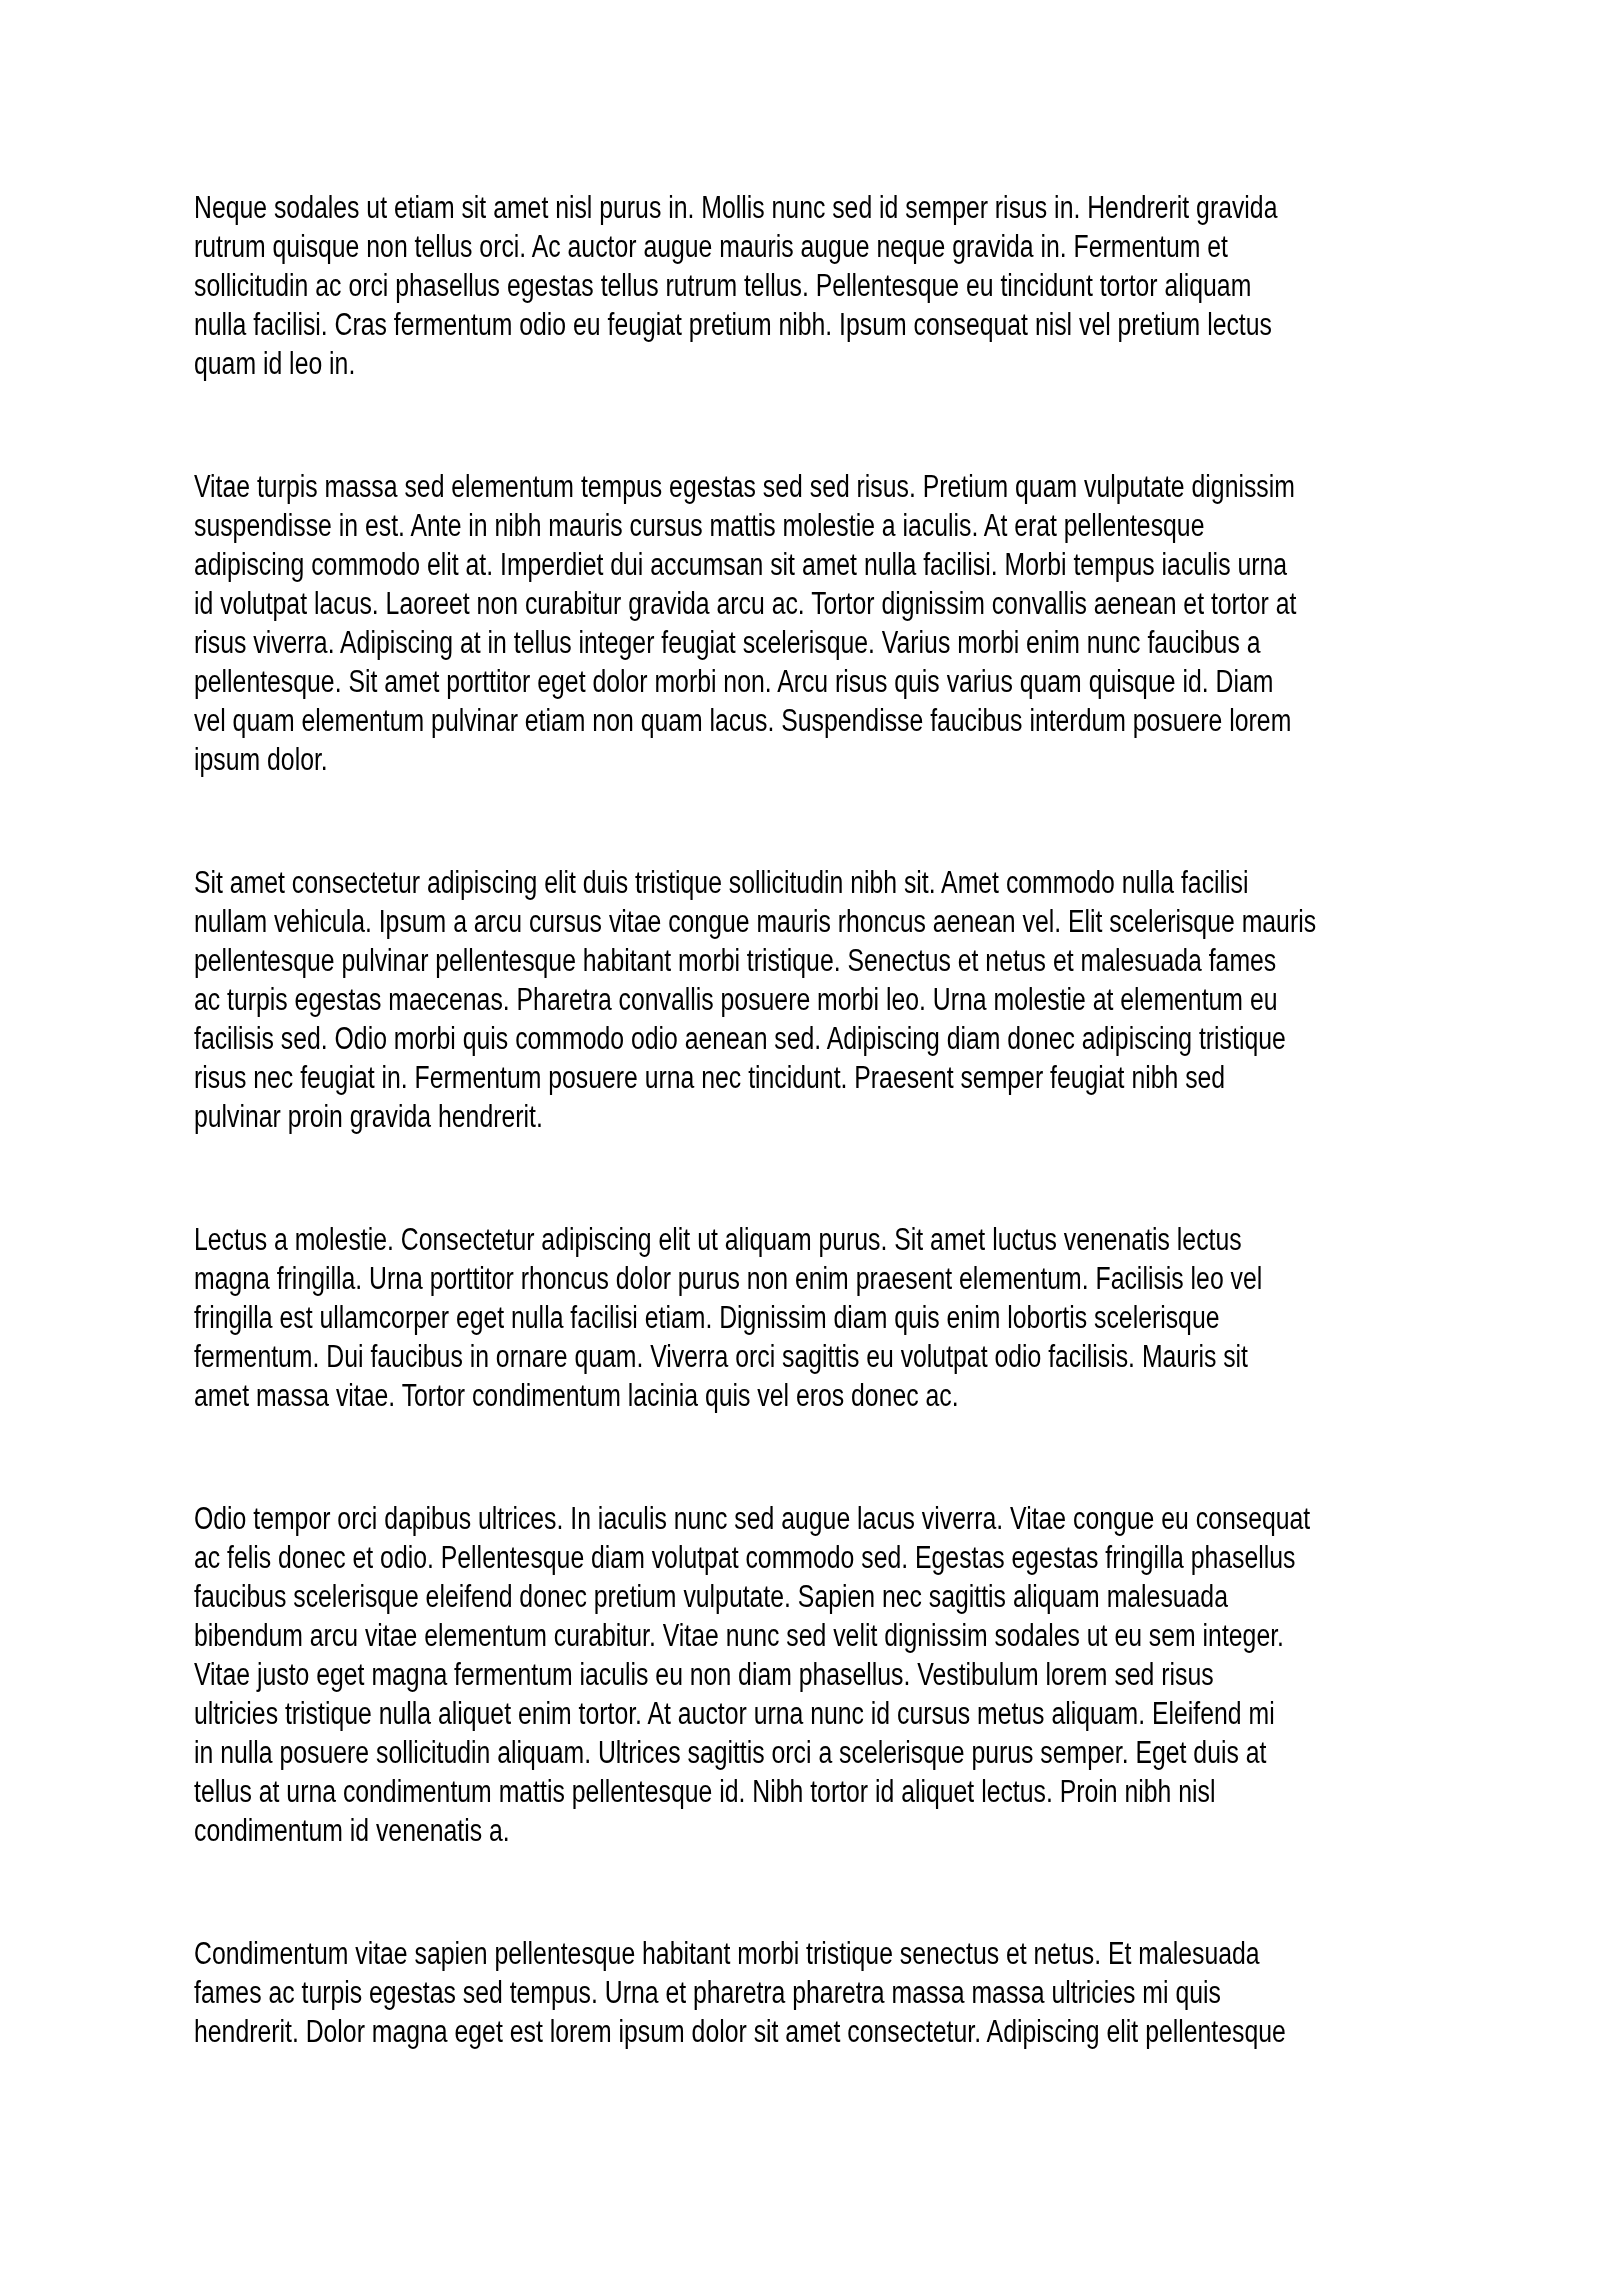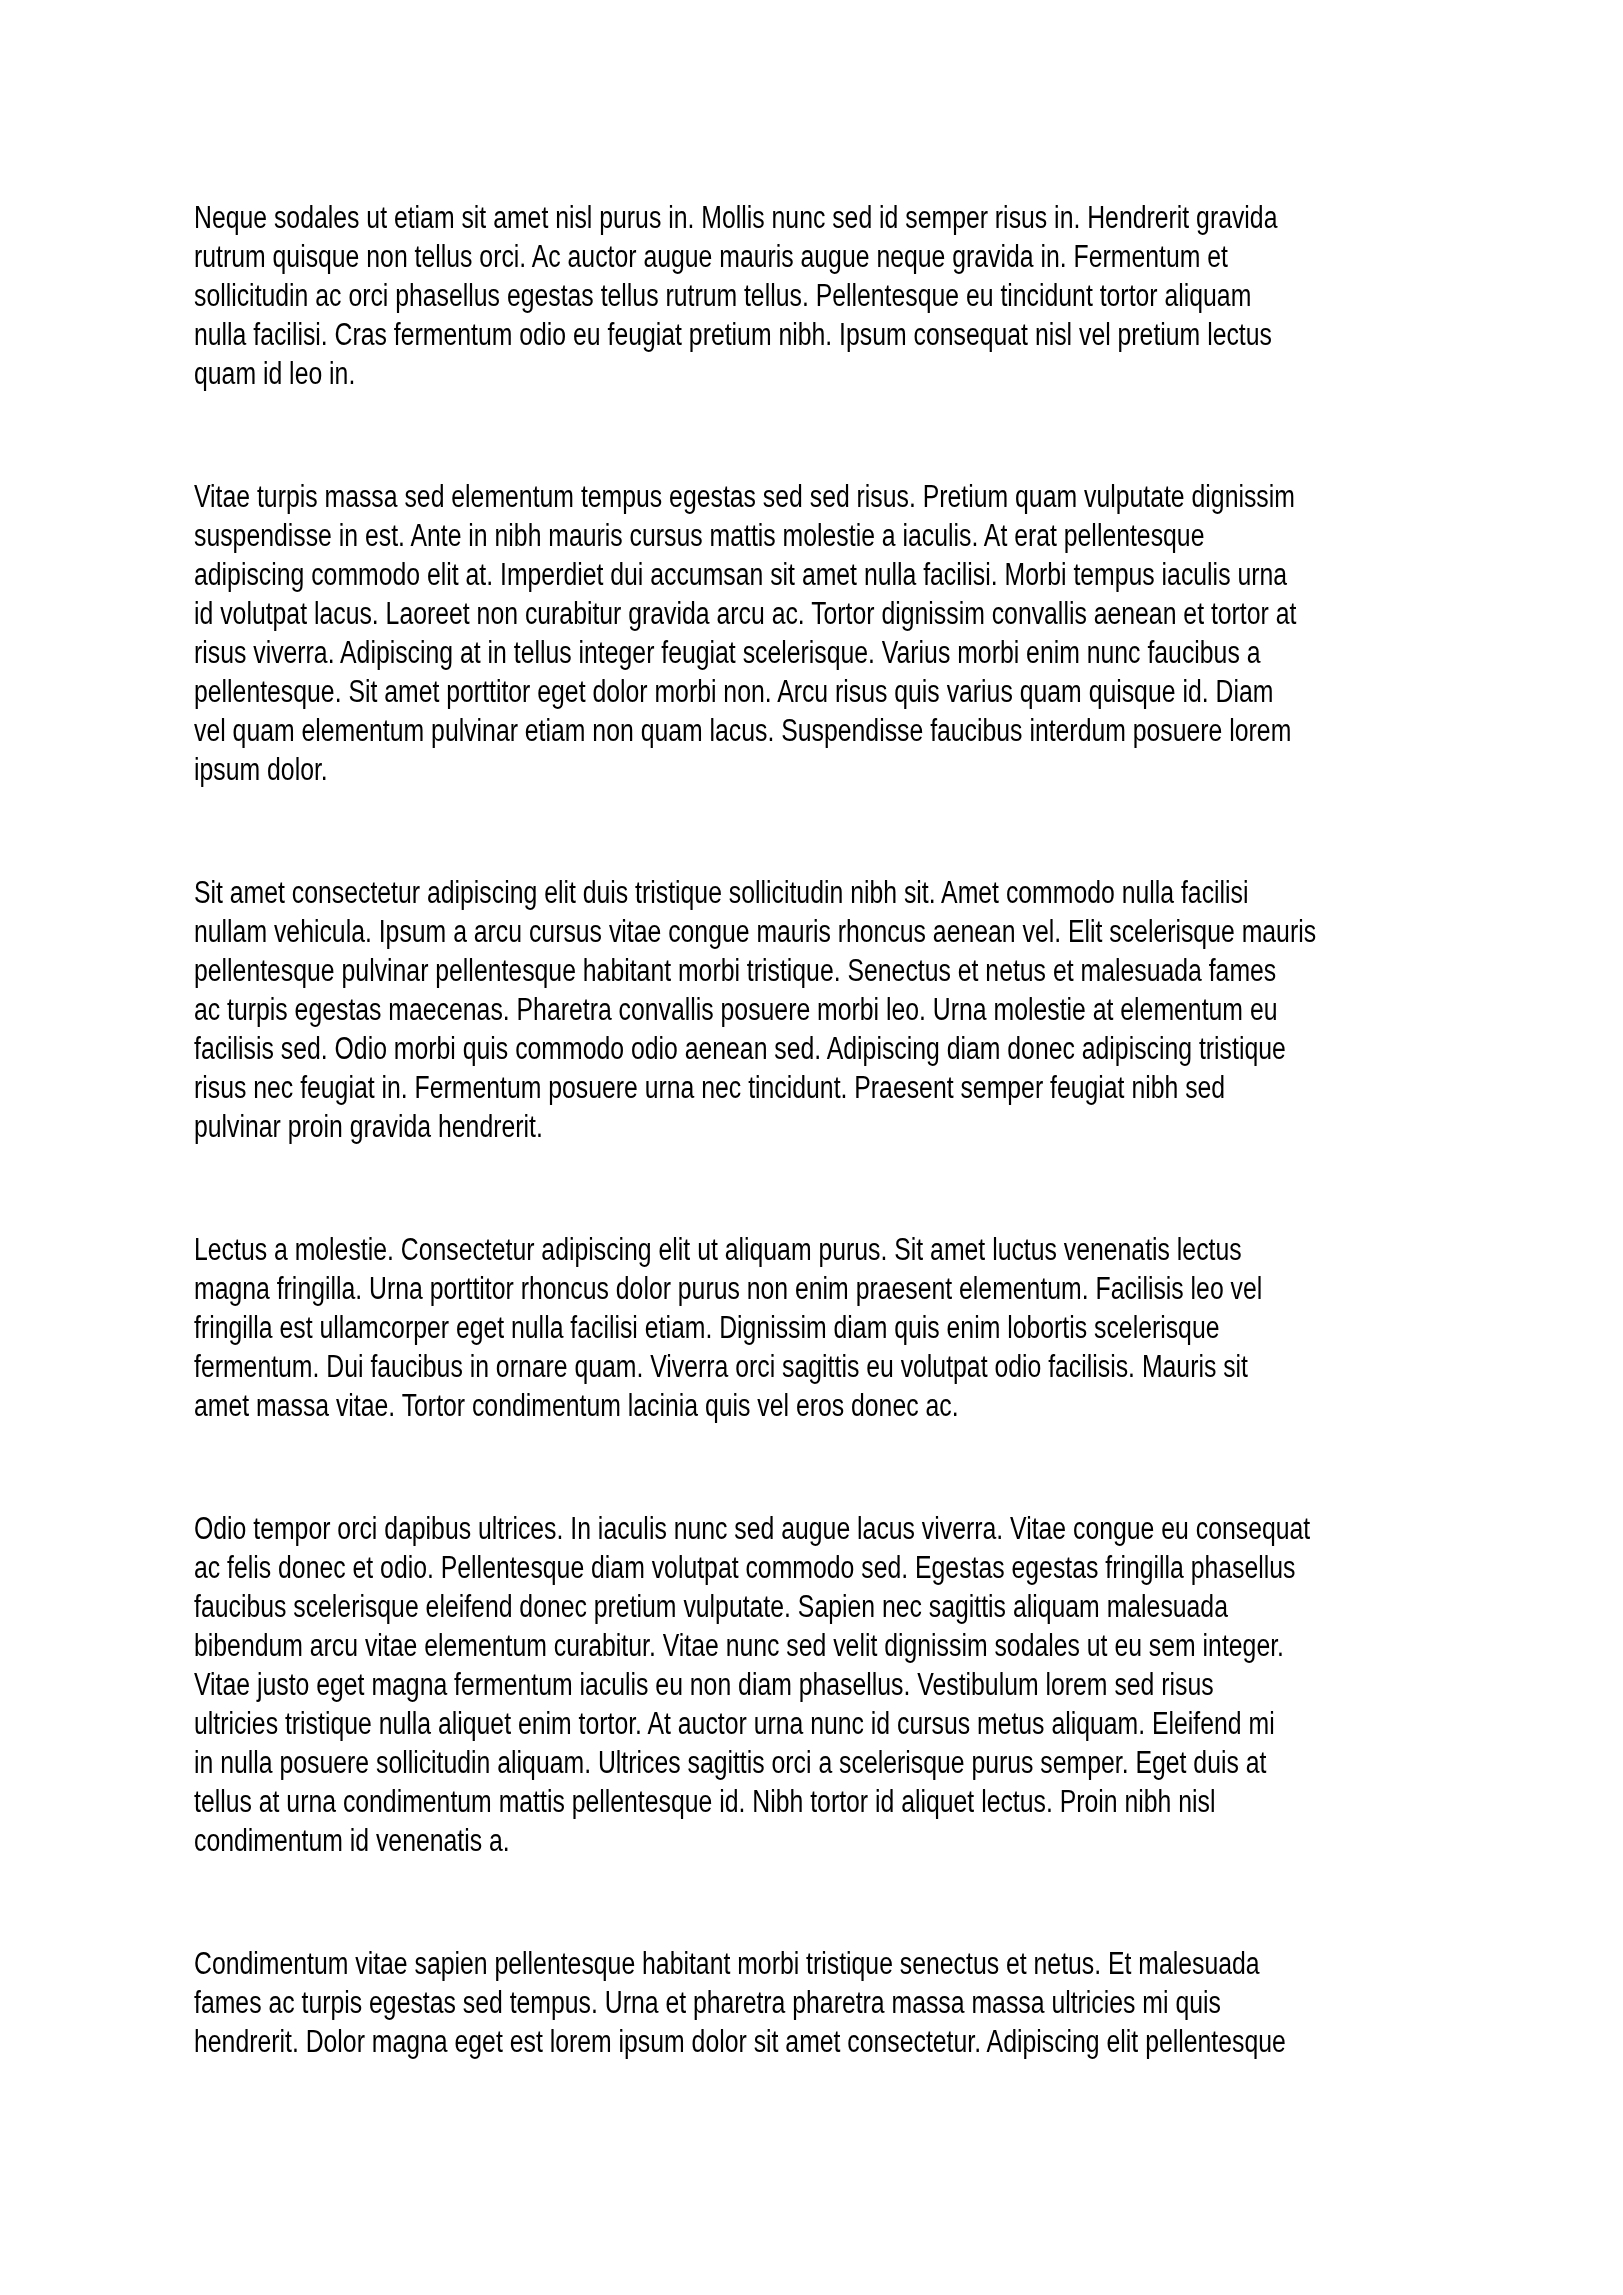--- a/index.html
+++ b/index.html
@@ -11,21 +11,21 @@
     position: relative;
     width: 1623px;
     height: 2295px;
     background: #ffffff;
     overflow: hidden;
     font-family: "Liberation Sans", "DejaVu Sans", sans-serif;
   }
   .content {
     position: absolute;
     left: 194px;
-    top: 198px;
+    top: 188px;
     width: 1296px;
     color: #000000;
   }
   .paragraph {
     margin: 0 0 84px 0;
     transform: scaleX(0.8);
     transform-origin: left top;
     white-space: nowrap;
   }
   .paragraph:last-child {

